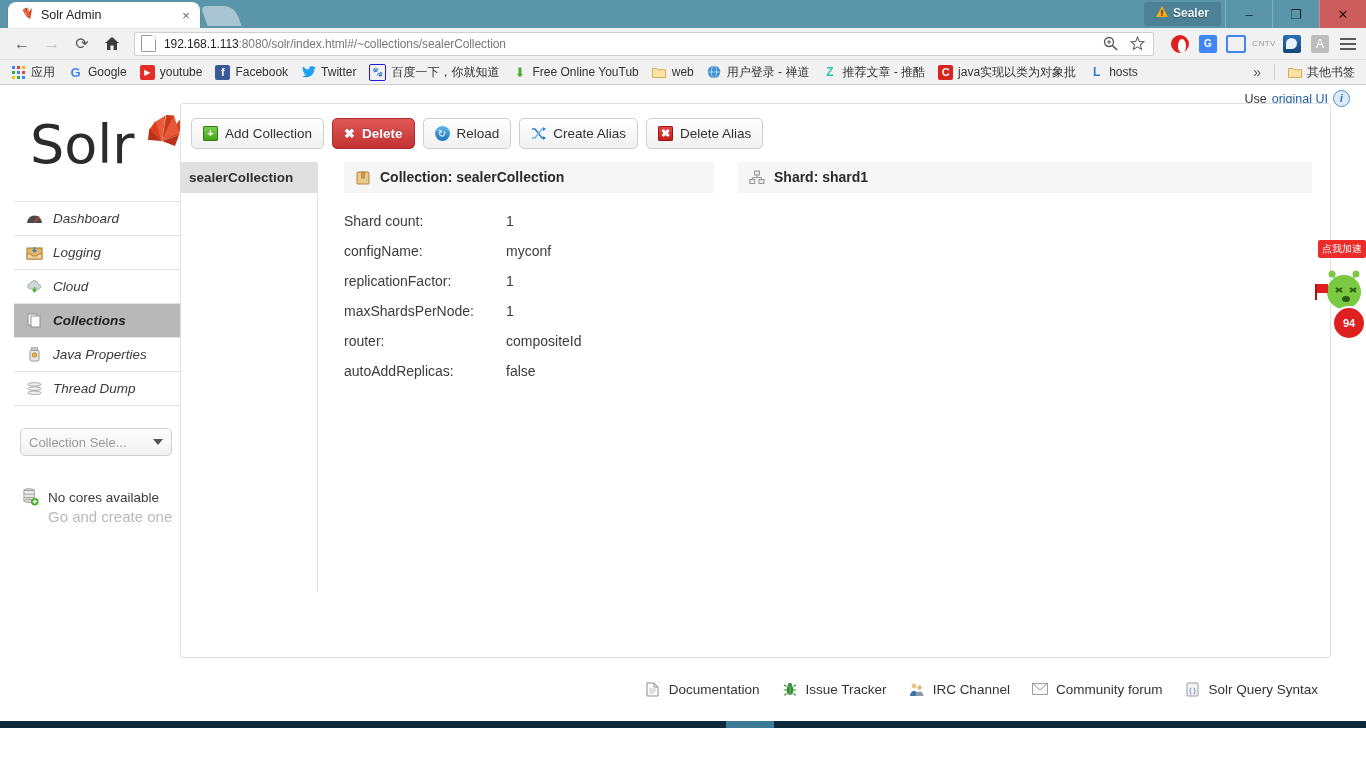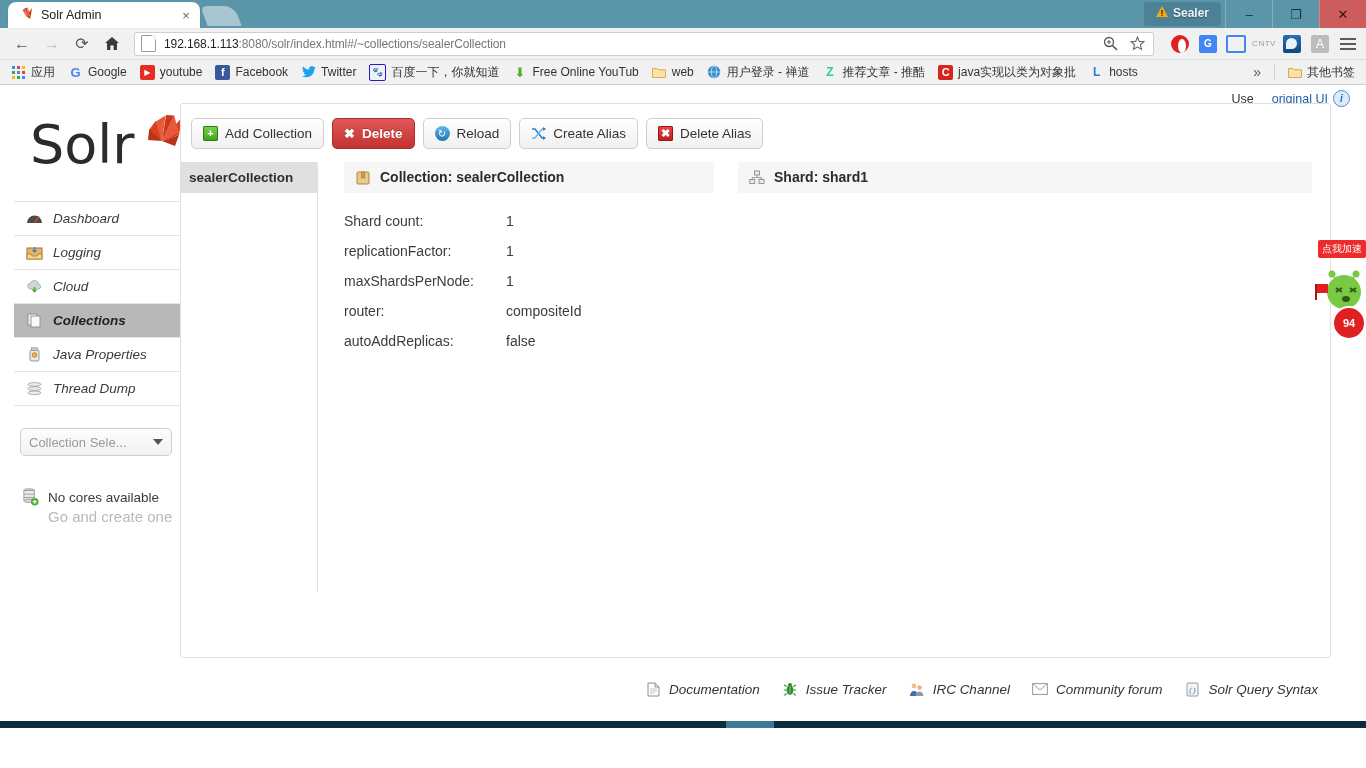--- a/index.html
+++ b/index.html
@@ -204,21 +204,21 @@
     background: #ffffff;
     overflow: hidden;
   }
   .orig-ui {
     position: absolute;
     right: 16px; top: 5px;
     font-size: 12.5px;
     color: #333;
     display: flex; align-items: center; gap: 5px;
   }
-  .orig-ui a { color: #1c5fa8; cursor:pointer;margin-left:13px;}
+  .orig-ui a { color: #1c5fa8; cursor:pointer;}
   .info-circle {
     width: 15px; height: 15px; border-radius: 50%;
     border: 1px solid #4a8fd4; color: #2a6cb0;
     font-size: 10px; font-weight: bold; font-style: italic;
     display:flex; align-items:center; justify-content:center;
     background: #dceaf7;
   }
 
   .solr-wrap { display: flex; padding: 18px 0 0 0; }
 
@@ -339,21 +339,20 @@
     position: absolute;
     left: 0; right: 0;
     bottom: -40px;
     display: flex;
     justify-content: flex-end;
     align-items: flex-start;
     gap: 22px;
     padding-right: 12px;
     font-size: 13.5px;
     color: #333;
-    font-style: italic;
   }
   .flink { display: flex; align-items: center; gap: 8px; cursor: pointer; white-space: nowrap;}
   .flink-ico { width: 16px; height:16px; flex:0 0 16px; display:flex;align-items:center;justify-content:center;}
 
   
   .mascot {
     position: absolute;
     right: 0; top: 155px;
     width: 56px; height: 100px;
   }
@@ -739,20 +738,24 @@
                     <rect x="6.3" y="2" width="3.4" height="6" fill="#c79c52" stroke="#b4853a" stroke-width="0.7"></rect>
                   </svg>
               </span>
               <span>Collection: sealerCollection</span>
             </div>
 
             <div class="kv">
               <div class="kv-row">
                 <span class="kv-k">Shard count:</span>
                 <span class="kv-v">1</span>
+              </div>
+              <div class="kv-row">
+                <span class="kv-k">configName:</span>
+                <span class="kv-v">myconf</span>
               </div>
               <div class="kv-row">
                 <span class="kv-k">replicationFactor:</span>
                 <span class="kv-v">1</span>
               </div>
               <div class="kv-row">
                 <span class="kv-k">maxShardsPerNode:</span>
                 <span class="kv-v">1</span>
               </div>
               <div class="kv-row">

